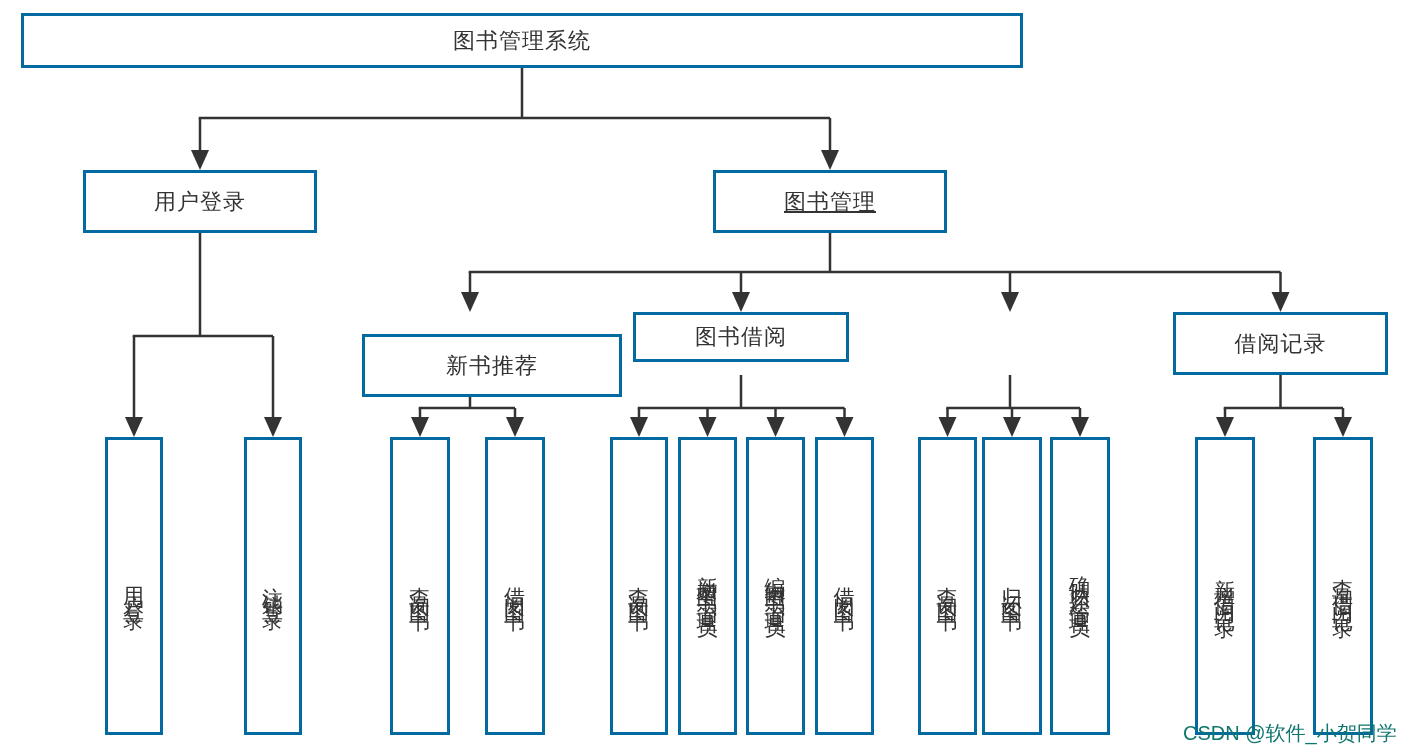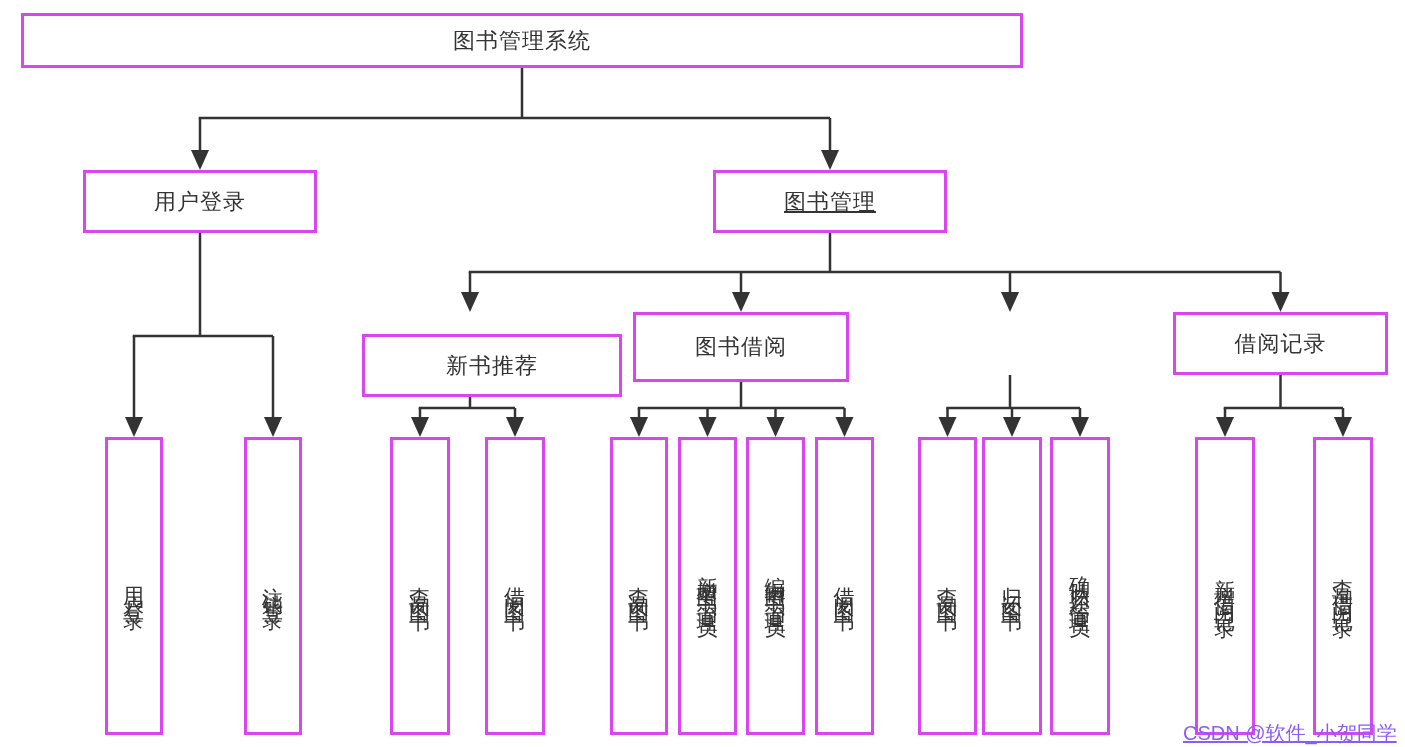--- a/index.html
+++ b/index.html
@@ -7,43 +7,42 @@
     position:relative;
     width:1405px;height:747px;
     background:#ffffff;
     font-family:"Liberation Sans", sans-serif;
     overflow:hidden;
   }
   svg.connectors{position:absolute;left:0;top:0;width:1405px;height:747px;}
   .box{
     position:absolute;
     box-sizing:border-box;
-    border:3px solid #d946ef;
+    border:3px solid #0369a1;
     background:#ffffff;
     display:flex;align-items:center;justify-content:center;
     color:#333333;
     text-align:left;
   }
   .box.h{font-size:22px;letter-spacing:1px;white-space:nowrap;}
   .box.v{
     writing-mode:vertical-rl;
     text-orientation:mixed;
     font-size:21px;
     letter-spacing:8px;
     line-height:1;
   }
   .box.v.long{letter-spacing:6px;}
   .watermark{
     position:absolute;
     left:1183px;top:720px;
     font-size:20px;
-    color:#8b5cf6;
+    color:#0f766e;
     white-space:nowrap;
     z-index:5;
-    text-decoration:underline;
   }
 </style>
 </head>
 <body>
 
 <div class="canvas">
 
   <svg class="connectors" viewBox="0 0 1405 747" xmlns="http://www.w3.org/2000/svg">
     <g stroke="#333333" stroke-width="2.5" fill="none">
 
@@ -116,21 +115,21 @@
       <polygon points="1334,417 1352,417 1343,437"></polygon>
     </g>
   </svg>
 
   <div class="box h" style="left:21px;top:13px;width:1002px;height:55px;">图书管理系统</div>
 
   <div class="box h" style="left:83px;top:170px;width:234px;height:63px;">用户登录</div>
   <div class="box h" style="left:713px;top:170px;width:234px;height:63px;text-decoration:underline;">图书管理</div>
 
   <div class="box h" style="left:362px;top:312px;width:260px;height:63px;margin-top:22px;">新书推荐</div>
-  <div class="box h" style="left:633px;top:312px;width:216px;height:70px;">图书借阅</div>
+  <div class="box h" style="left:633px;top:312px;width:216px;height:50px;">图书借阅</div>
   <div class="box h" style="left:1173px;top:312px;width:215px;height:63px;">借阅记录</div>
 
   <div class="box v" style="left:105px;top:437px;width:58px;height:298px;">用户登录</div>
   <div class="box v" style="left:244px;top:437px;width:58px;height:298px;">注销登录</div>
 
   <div class="box v" style="left:390px;top:437px;width:60px;height:298px;">查询图书</div>
   <div class="box v" style="left:485px;top:437px;width:60px;height:298px;">借阅图书</div>
 
   <div class="box v" style="left:610px;top:437px;width:58px;height:298px;">查询图书</div>
   <div class="box v long" style="left:678px;top:437px;width:59px;height:298px;">新增图书（管理员）</div>

